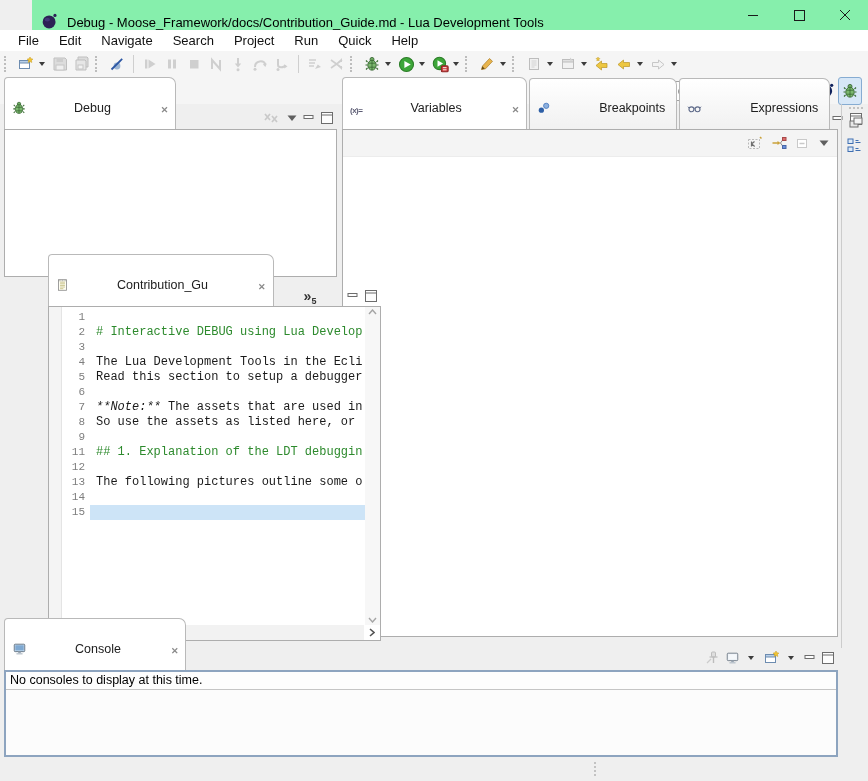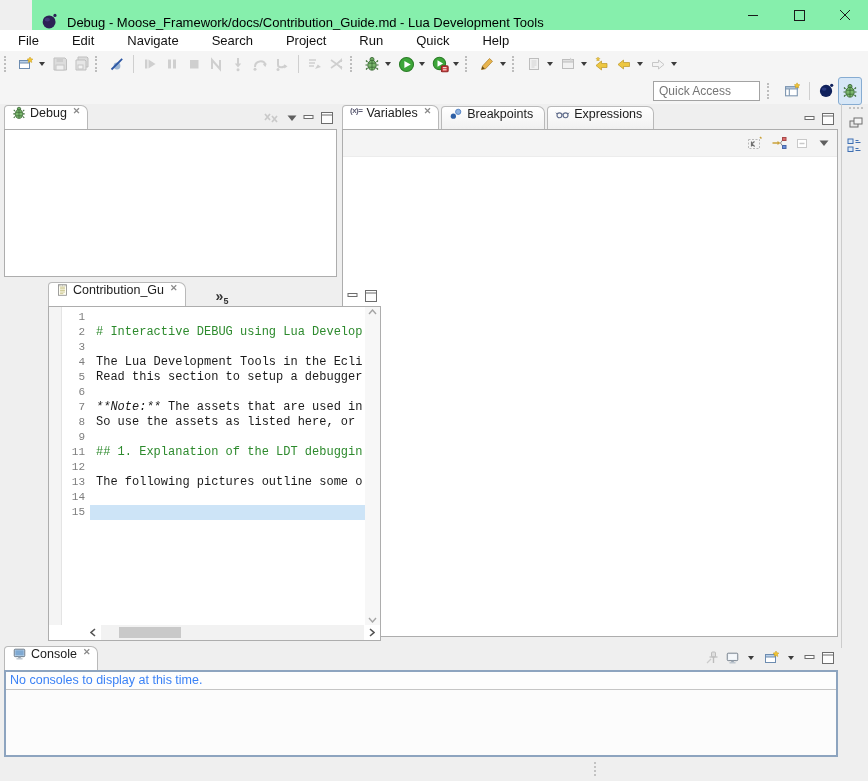--- a/index.html
+++ b/index.html
@@ -5,36 +5,36 @@
   html,body{margin:0;padding:0;}
   body{width:868px;height:781px;position:relative;background:#efefef;
        font-family:"Liberation Sans",sans-serif;font-size:13px;color:#111;overflow:hidden;}
   svg{display:block;}
   
   .titlebar{position:absolute;top:0;left:0;right:0;height:30px;background:#86efac;display:flex;align-items:flex-end;margin-left:32px;}
   .app-icon{margin:0 8px 0 9px;}
   .win-title{font-size:13px;color:#000;}
   .wctrls{margin-left:auto;display:flex;height:30px;}
   .wbtn{width:46px;height:30px;display:flex;align-items:center;justify-content:center;}
-  .menubar{position:absolute;top:30px;left:0;right:0;height:21px;background:#fff;display:flex;align-items:center;padding-left:8px;gap:13px;}
+  .menubar{position:absolute;top:30px;left:0;right:0;height:21px;background:#fff;display:flex;align-items:center;padding-left:8px;}
   .mitem{padding:2px 10px 3px 10px;}
   .toolbar{position:absolute;top:51px;left:0;right:0;height:26px;background:#f5f5f5;display:flex;align-items:center;padding-left:2px;}
   .tbtn{height:22px;min-width:20px;padding:0 1px;display:flex;align-items:center;justify-content:center;}
   .caret{width:0;height:0;border-left:3.5px solid transparent;border-right:3.5px solid transparent;border-top:4px solid #3c3c3c;margin:0 4px 0 2px;}
   .grip{width:5px;height:16px;border-left:2px dotted #bdbdbd;margin:0 4px 0 2px;}
   .vsep{width:1px;height:18px;background:#cfcfcf;margin:0 5px;}
   .persprow{position:absolute;top:77px;left:0;right:0;height:27px;background:#f5f5f5;display:flex;align-items:center;justify-content:flex-end;padding-right:6px;}
   .qa{width:95px;height:16px;border:1px solid #a3a3a3;background:#fff;font-size:12px;color:#333;padding:1px 5px;font-family:"Liberation Sans",sans-serif;}
   .pbtn{height:22px;padding:2px 3px;display:flex;align-items:center;}
   .pbtn.sel{background:#d7e7f7;border:1px solid #86acd2;border-radius:3px;}
   
   .panel{position:absolute;}
   .tabbar{height:24px;display:flex;align-items:flex-end;position:relative;}
-  .tab{height:22px;display:flex;align-items:flex-start;padding:0 7px;border:1px solid #b9b9b9;border-bottom:none;
-       border-radius:4px 7px 0 0;background:linear-gradient(#ffffff,#f1f1f1);margin-right:2px;position:relative;z-index:2;}
+  .tab{height:22px;display:flex;align-items:flex-end;padding:14px 7px;border:1px solid #b9b9b9;border-bottom:none;
+       border-radius:4px 7px 0 0;background:linear-gradient(#ffffff,#f1f1f1);margin-right:2px;position:relative;z-index:2;gap:44px;}
   .tab.active{background:#fff;height:23px;}
   .tlabel{margin:0 4px;font-size:12.5px;color:#202020;white-space:nowrap;}
   .tclose{color:#8a8a8a;font-size:9px;margin-left:2px;font-weight:bold;}
   .tabtools{margin-left:auto;display:flex;align-items:center;gap:6px;padding:0 4px 4px 0;}
   .content{position:absolute;left:0;right:0;bottom:0;top:24px;background:#fff;border:1px solid #adadad;}
   .debug-panel{left:4px;top:105px;width:333px;height:172px;}
   .vars-panel{left:342px;top:105px;width:496px;height:532px;}
   .vtools{height:26px;background:#f4f4f4;display:flex;align-items:center;justify-content:flex-end;gap:8px;padding-right:8px;border-bottom:1px solid #ececec;}
   .editor-panel{left:4px;top:282px;width:333px;height:359px;margin-left:44px;}
   .chev{display:flex;align-items:flex-start;margin-left:28px;color:#333;font-weight:bold;}
@@ -53,21 +53,21 @@
   .ct em{font-style:italic;}
   .vscroll{width:15px;background:#f7f7f7;display:flex;flex-direction:column;justify-content:space-between;align-items:center;padding:2px 0;}
   .hscrollrow{height:15px;display:flex;flex:none;}
   .hcorner{width:36px;background:#fff;flex:none;}
   .hscroll{flex:1;background:#f2f2f2;display:flex;align-items:center;}
   .hthumb{width:62px;height:11px;background:#c9c9c9;margin-left:18px;}
   .harrow{width:16px;display:flex;align-items:center;justify-content:center;flex:none;}
   
   .console-panel{left:4px;top:646px;width:834px;height:111px;}
   .ccontent{position:absolute;top:24px;left:0;right:0;bottom:0;background:#fcfcfc;border:2px solid #8da4bf;}
-  .cmsg{font-size:12.5px;color:#3b82f6;padding:1px 4px 2px 4px;border-bottom:1px solid #c5c5c5;background:#fdfdfd;}
+  .cmsg{font-size:12.5px;color:#000000;padding:1px 4px 2px 4px;border-bottom:1px solid #c5c5c5;background:#fdfdfd;}
   
   .strip{position:absolute;left:841px;top:104px;width:27px;height:541px;border-left:1px solid #cccccc;display:flex;flex-direction:column;align-items:center;padding-top:3px;gap:7px;}
   .dots{display:flex;gap:2px;}
   .dots i{width:2px;height:2px;background:#b3b3b3;border-radius:50%;}
   .statusbar{position:absolute;left:0;top:757px;width:868px;height:24px;background:#efefef;}
   .sash{position:absolute;left:594px;top:5px;display:flex;flex-direction:column;gap:2px;}
   .sash i{width:2px;height:2px;background:#b3b3b3;border-radius:50%;}
   .vars-ico{font-size:8px;font-weight:bold;color:#5b5b73;letter-spacing:-0.5px;font-family:"Liberation Sans",sans-serif;}
 </style>
 </head>

